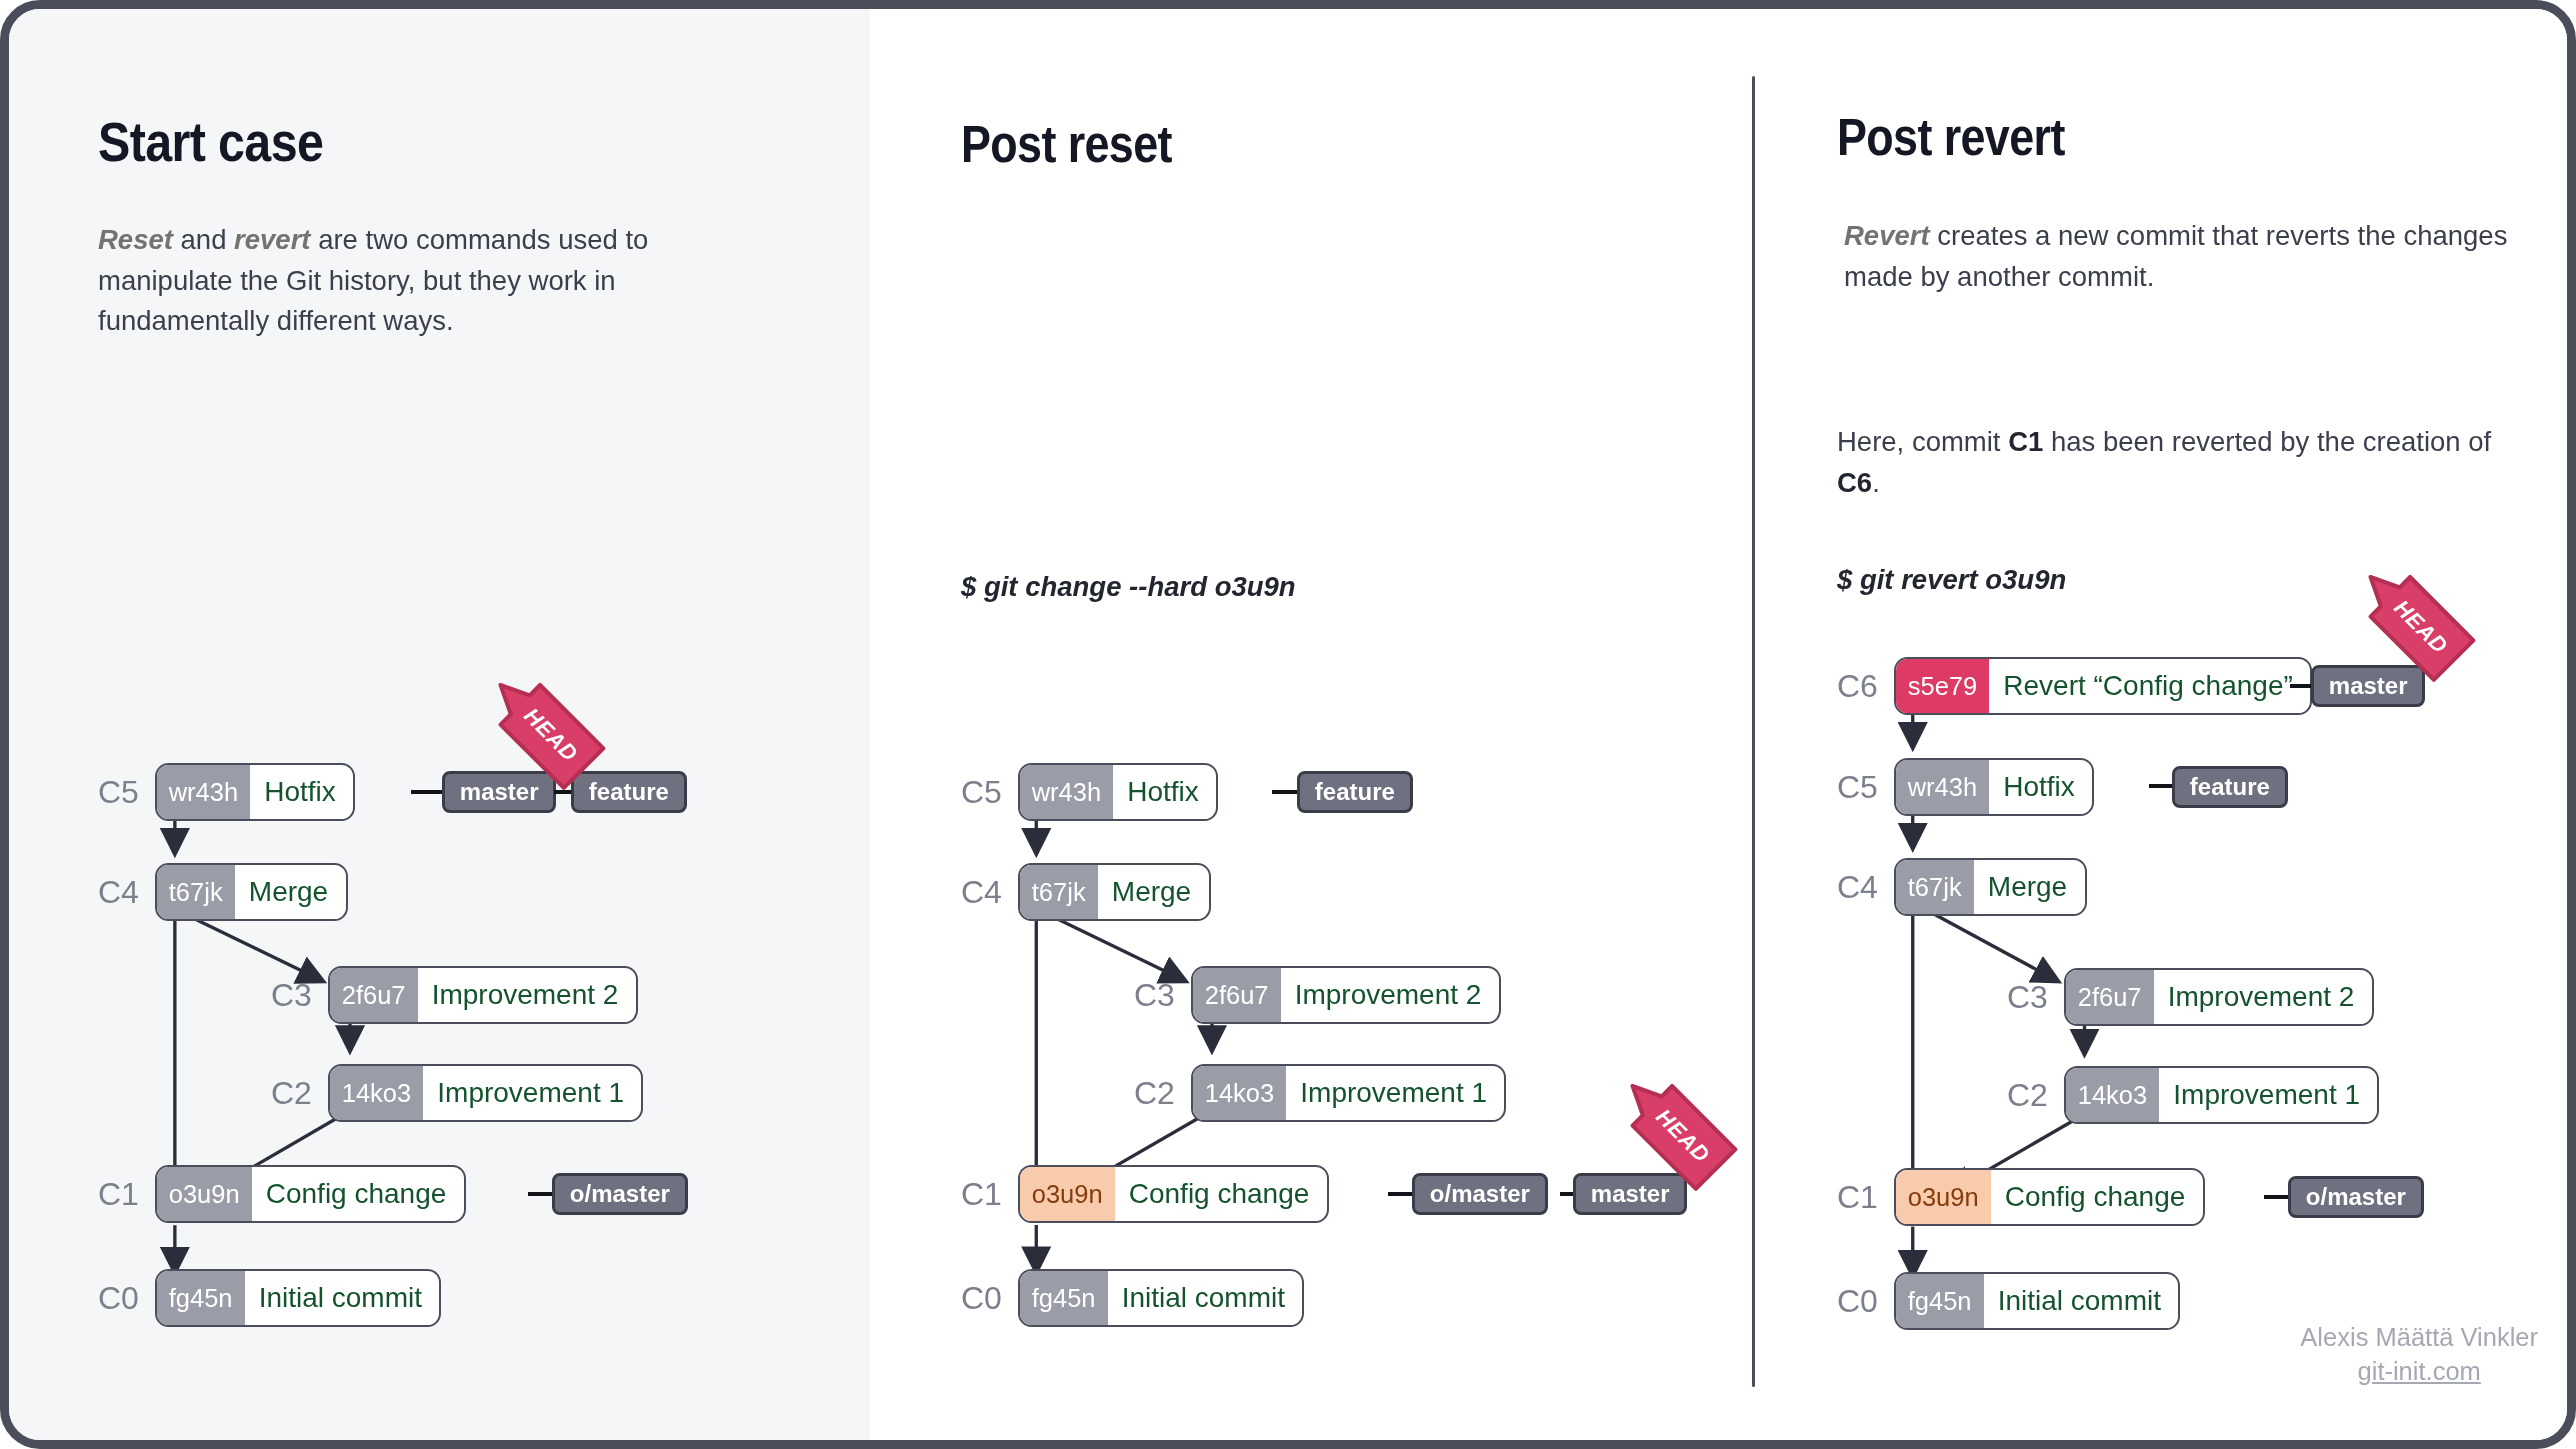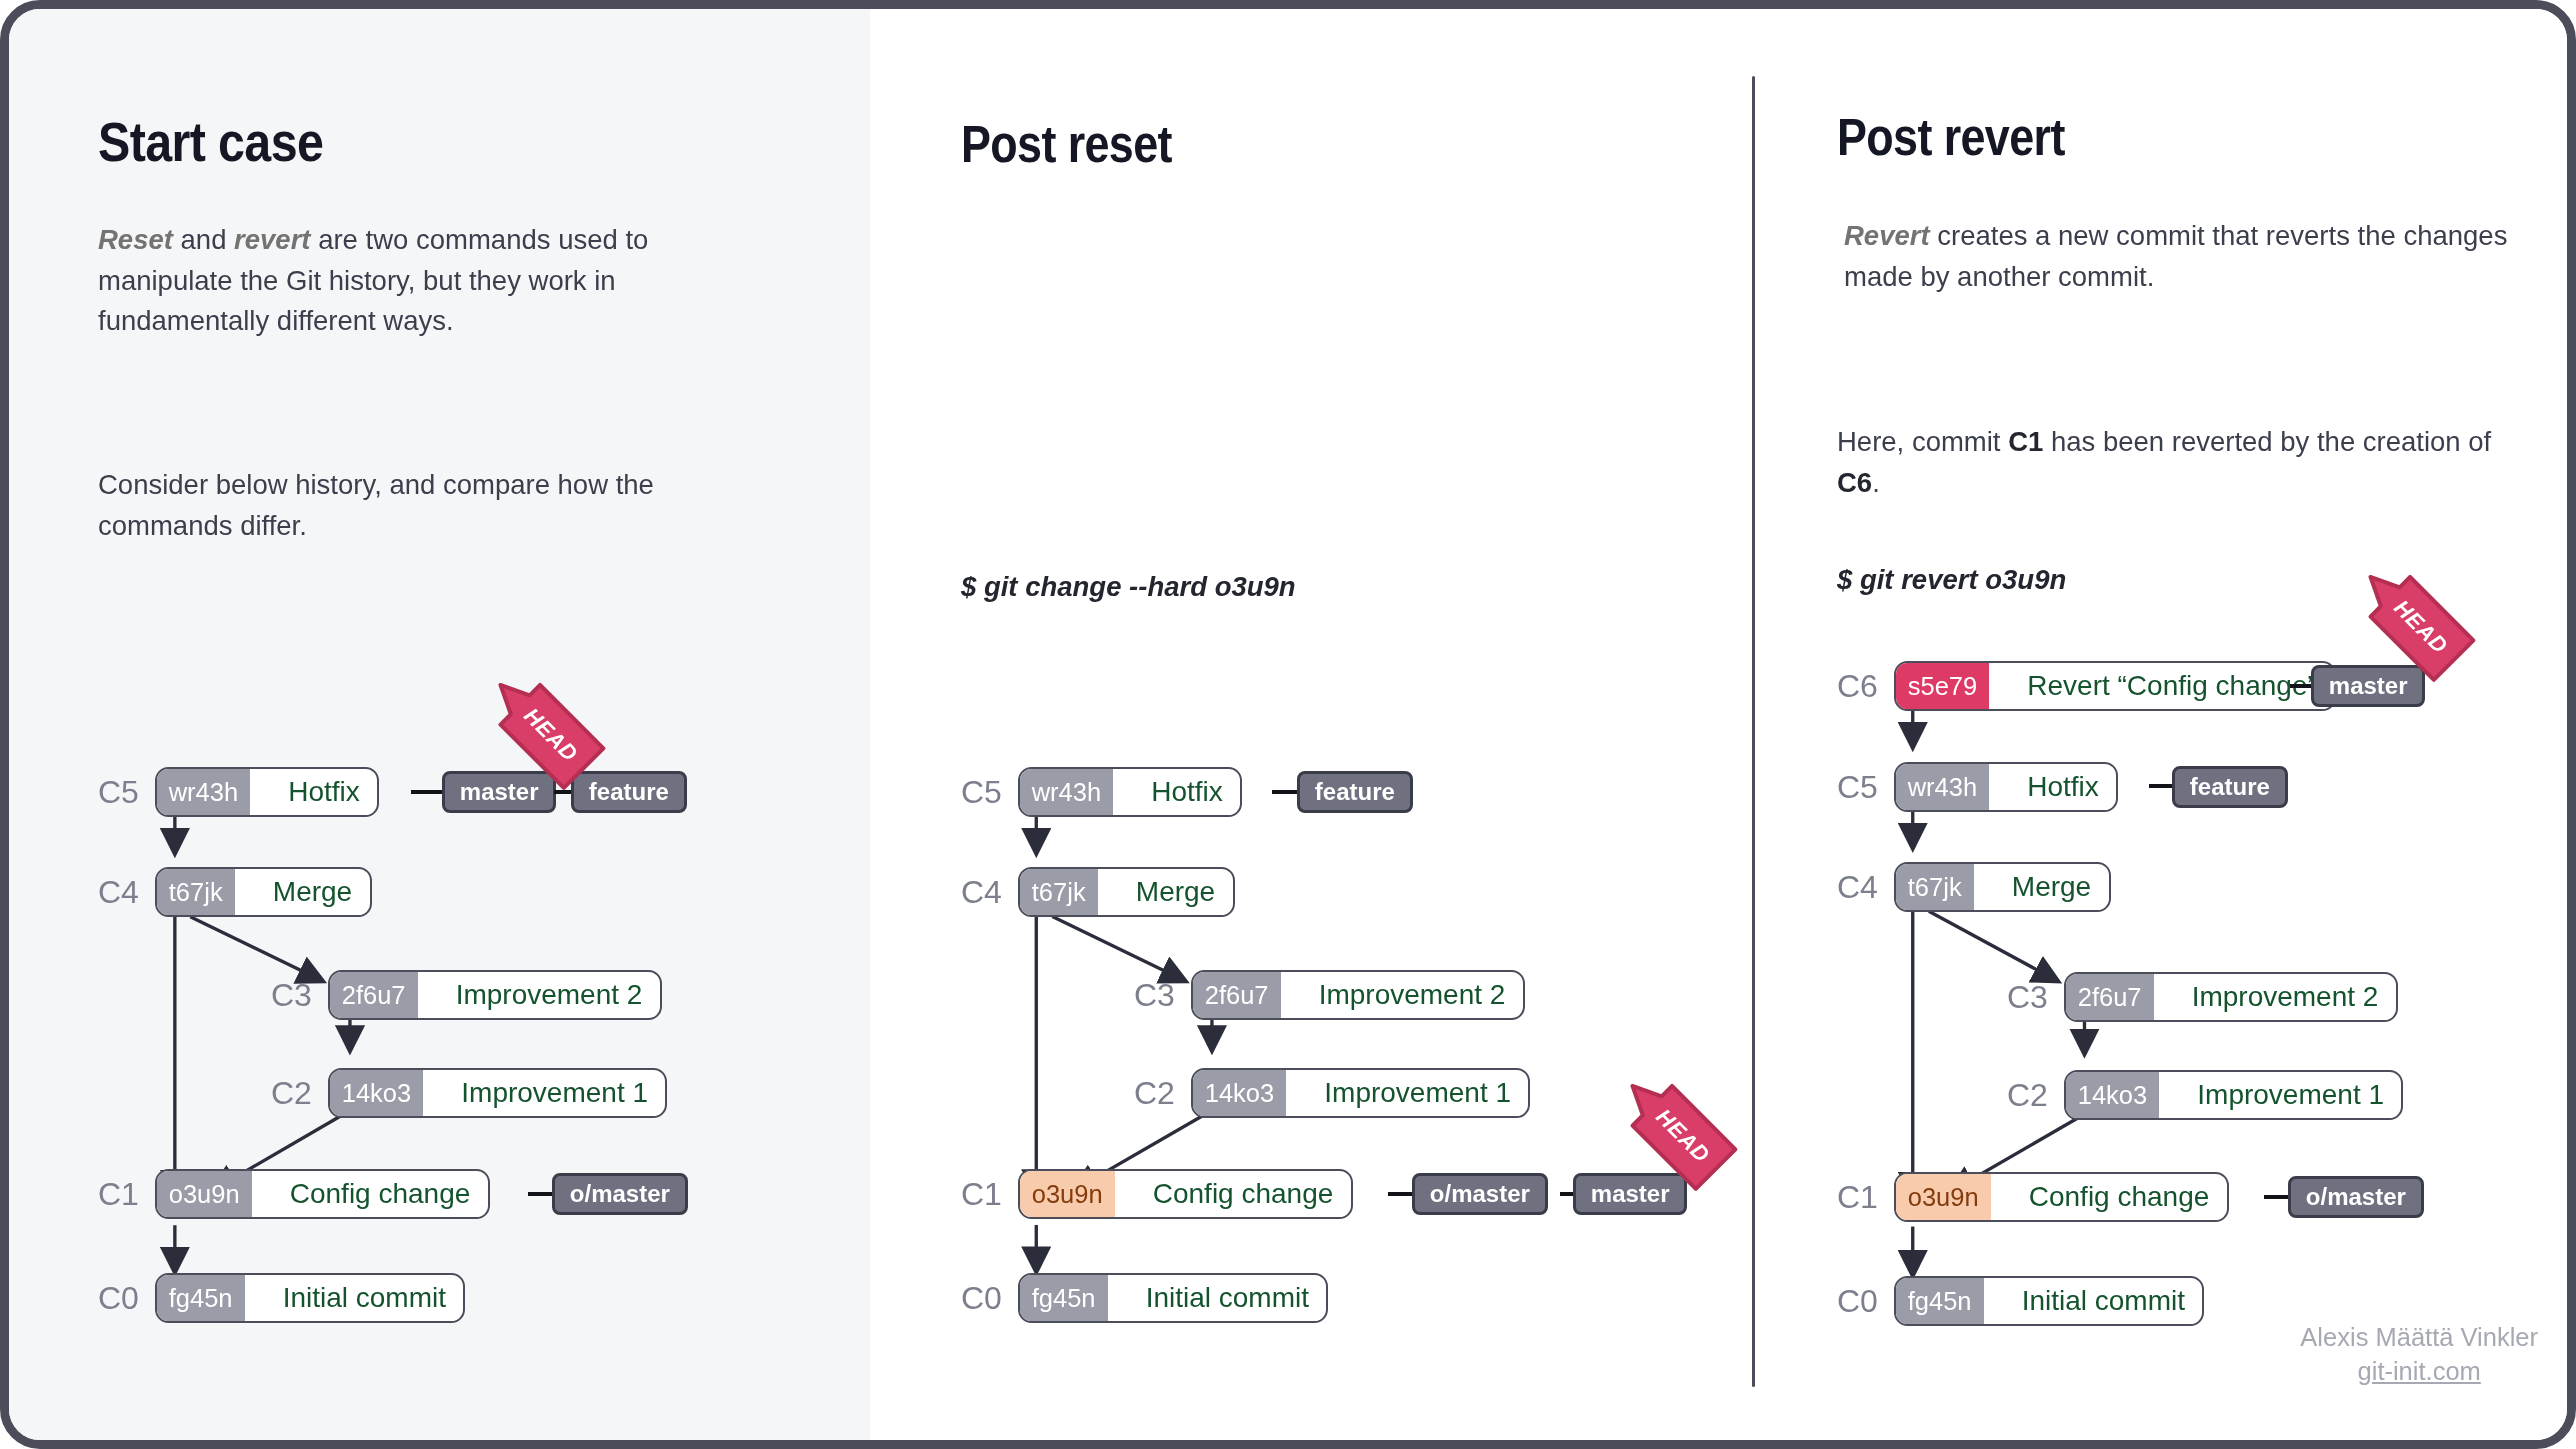--- a/index.html
+++ b/index.html
@@ -60,28 +60,27 @@
   .graph{position:absolute;}
   .row{position:absolute;height:50px;display:flex;align-items:center;}
   .cnum{
     width:48px;text-align:left;
     font-size:32px;color:#7c7f8c;
     margin-right:9.4px;
     line-height:1;
     white-space:nowrap;
   }
   .commit{
-    display:flex;align-items:stretch;height:50px;
+    display:flex;align-items:stretch;height:58px;
     border:2px solid #4b4d5b;
     border-radius:13.4px;
     background:#ffffff;
     box-sizing:border-box;
     overflow:hidden;
     position:relative;
-    gap:24px;
   }
   .hash{
     display:flex;align-items:center;justify-content:center;
     background:#9a9ca8;
     color:#ffffff;
     font-size:25.5px;
     padding:0 12px;
     min-width:78px;
     box-sizing:border-box;
     border-radius:10.7px 0 0 10.7px;
@@ -144,23 +143,20 @@
 </head>
 <body>
 
 <div id="figure">
 
   <div class="panel" id="panel-start">
     <div class="panel-title" style="left:89px;top:101px;font-size:55px;">Start case</div>
 
     <div class="prose" style="left:89px;top:211px;width:664px;">
       <b>Reset</b> and <b>revert</b> are two commands used to manipulate the Git history, but they work in fundamentally different ways.
-    </div>
-    <div class="prose" style="left:89px;top:456px;width:664px;">
-      Consider below history, and compare how the commands differ.
     </div>
 
     <div class="graph" style="left:0;top:0;width:861px;height:1449px;">
       <svg class="edges" width="861" height="1449" viewBox="0 0 1283 2160">
         <defs>
           <marker id="ah1" markerWidth="9" markerHeight="9" refX="7" refY="4.5" orient="auto">
             <path d="M0,0 L9,4.5 L0,9 z" fill="#2b2e3a"></path>
           </marker>
         </defs>
         <path d="M247,1204 L247,1256" stroke="#2b2e3a" stroke-width="5" fill="none" marker-end="url(#ah1)"></path>

